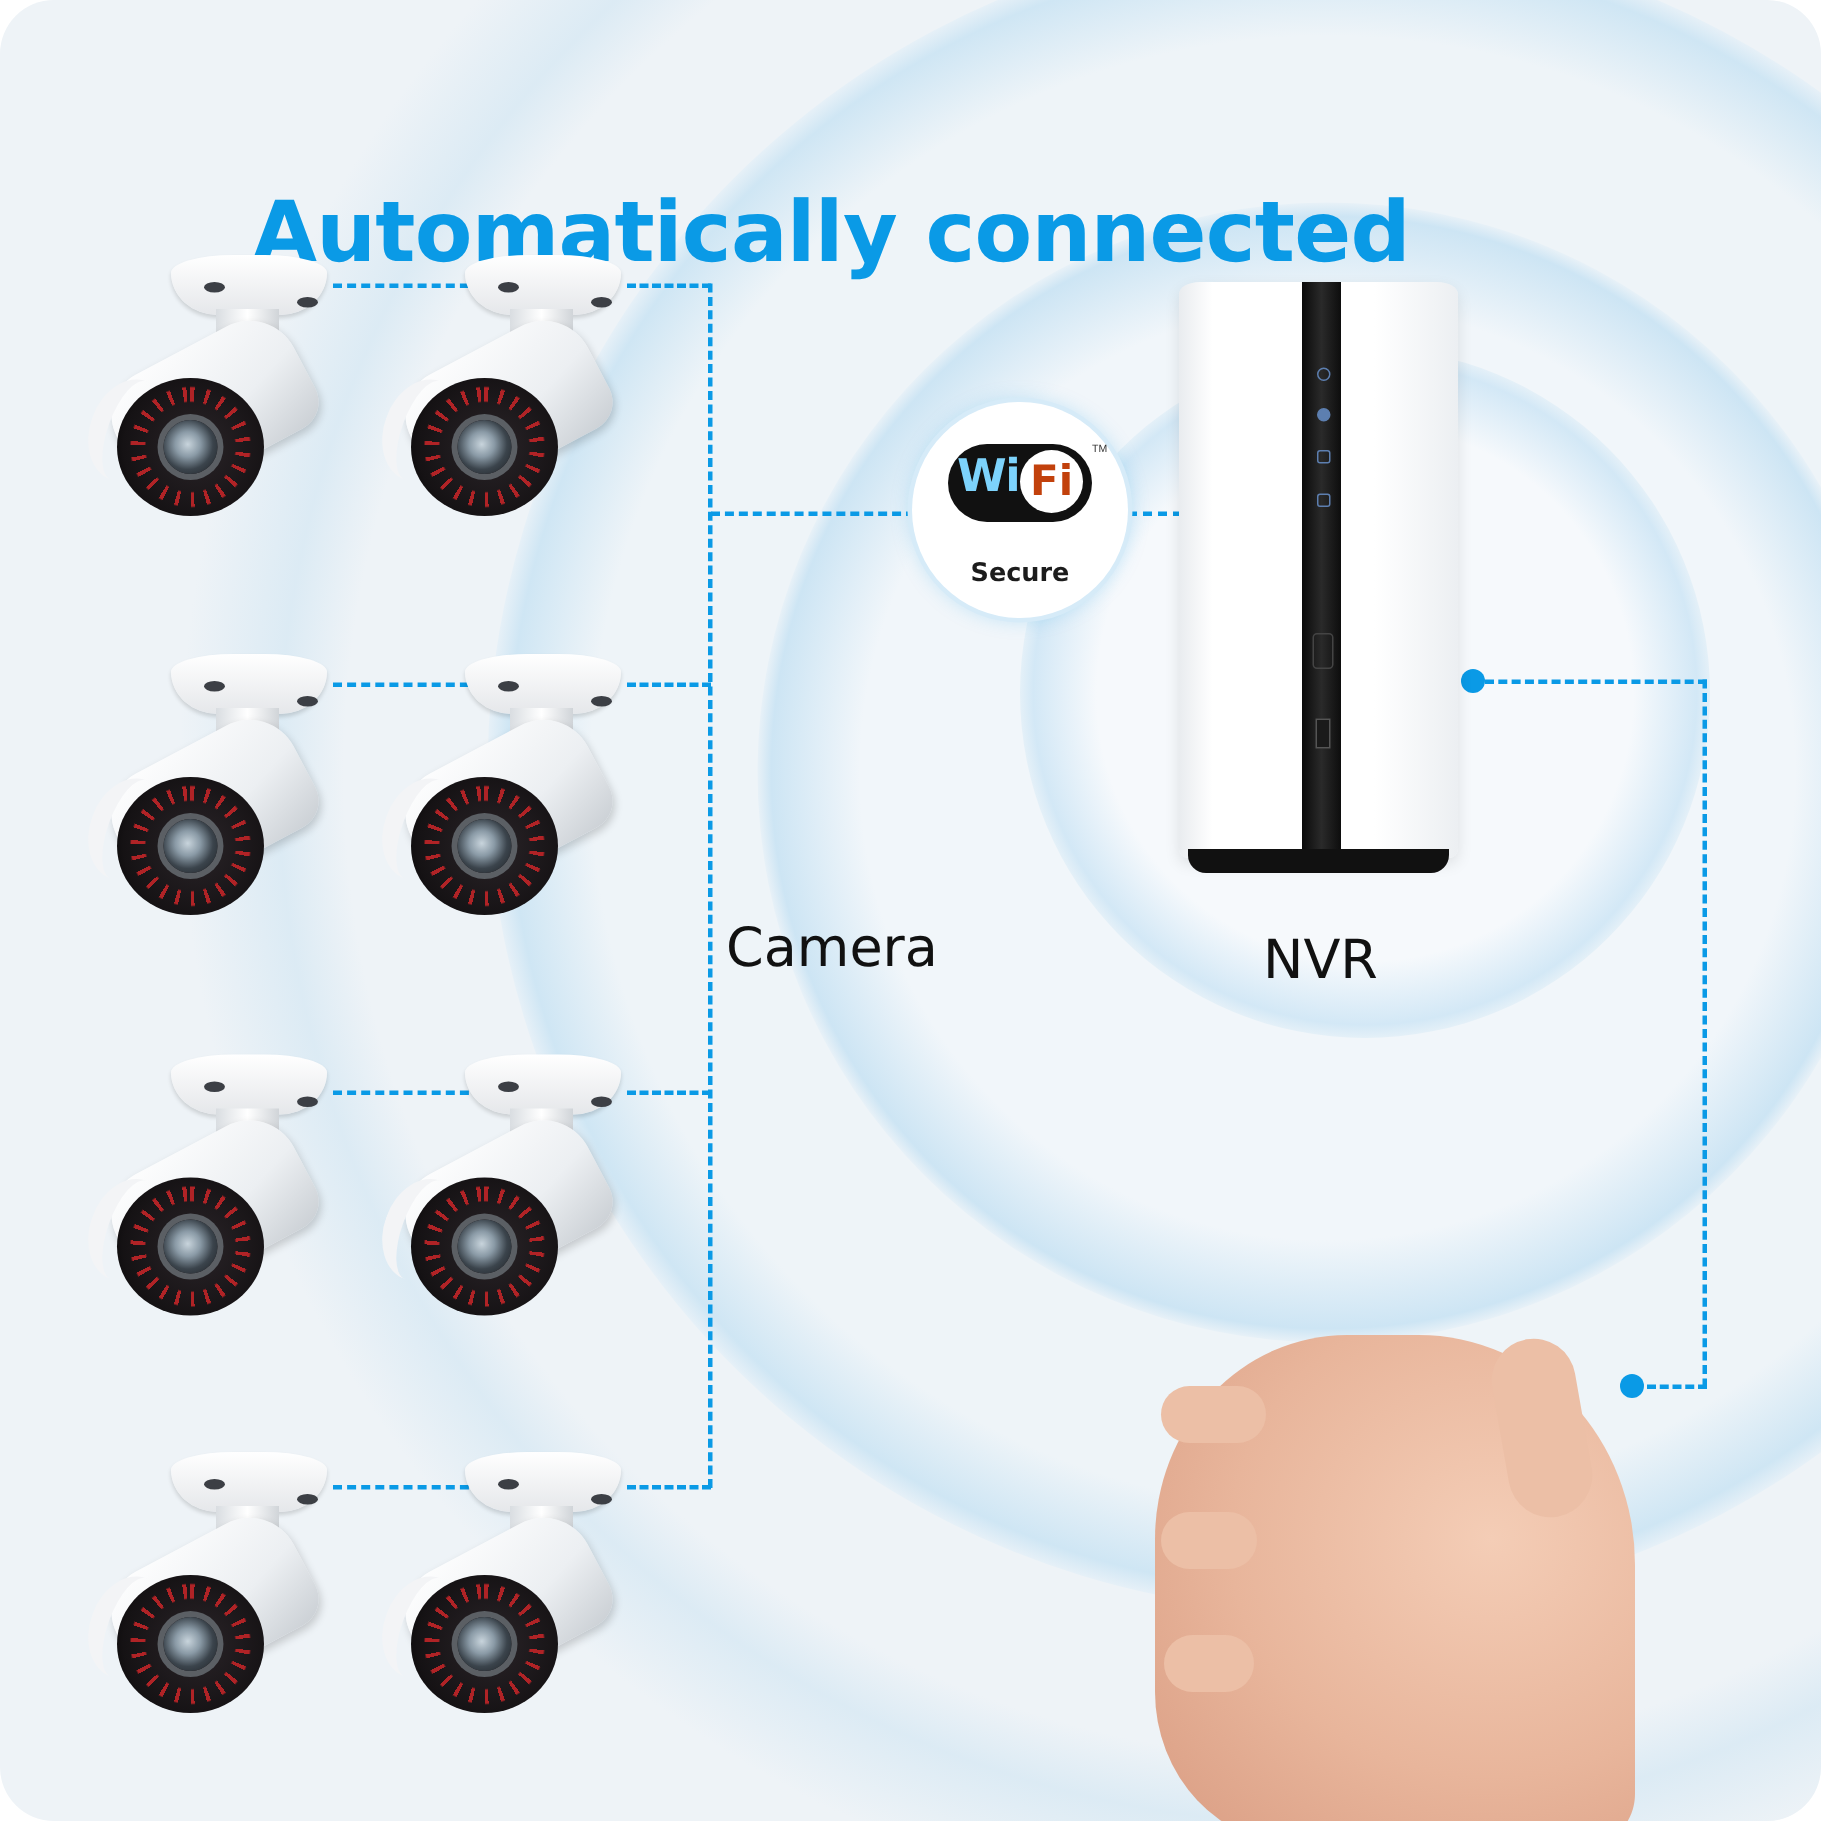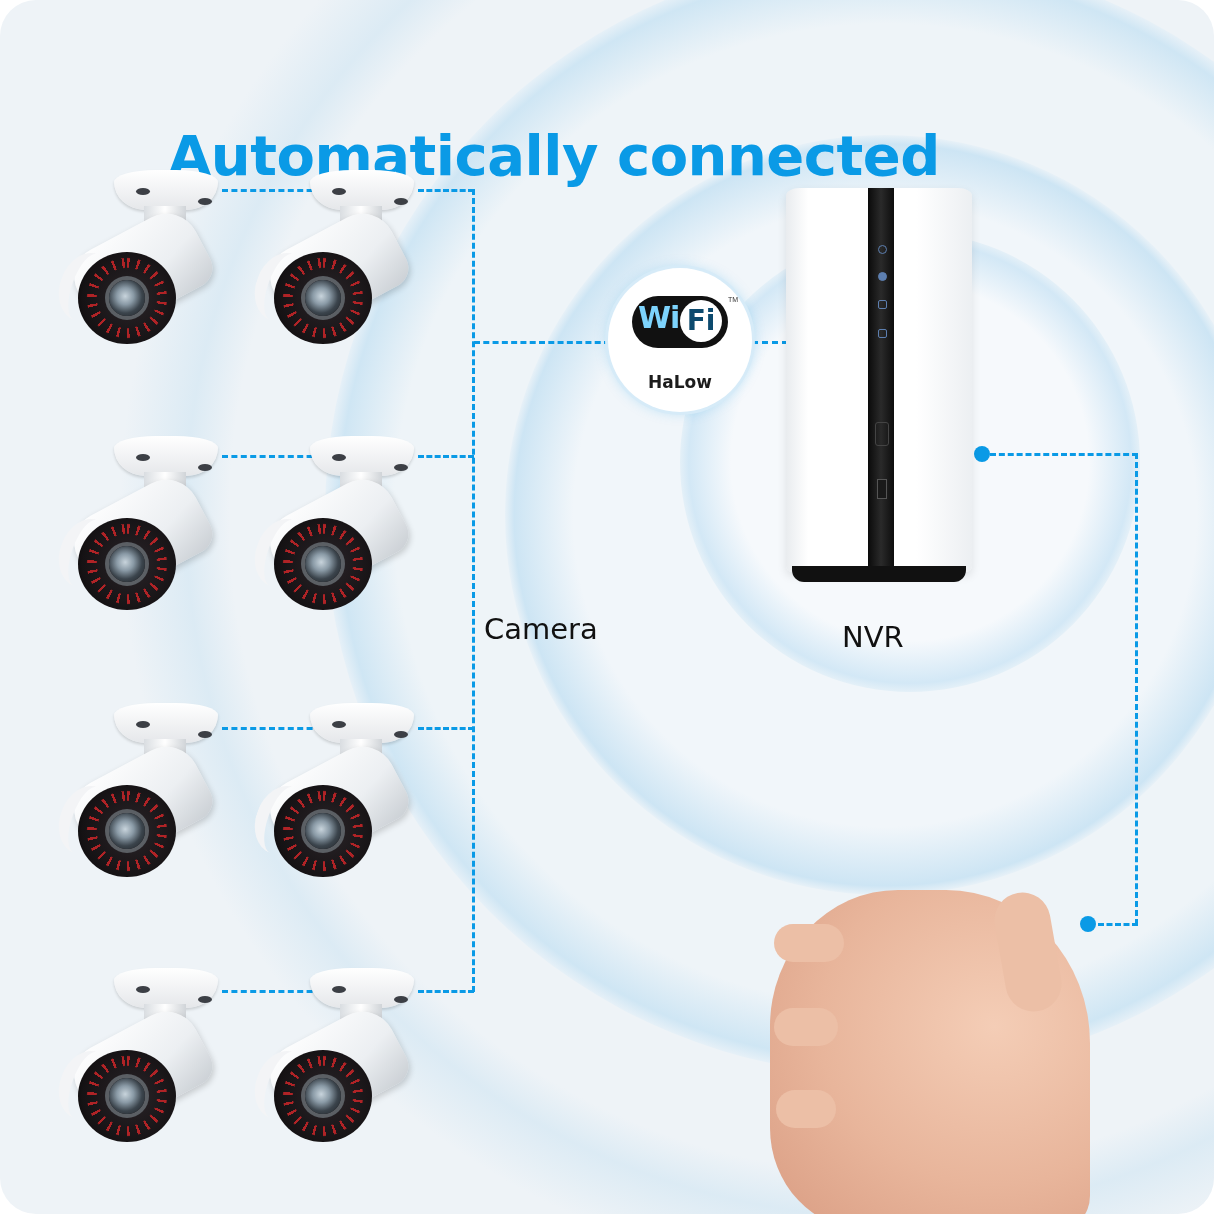--- a/index.html
+++ b/index.html
@@ -25,21 +25,21 @@
     background: radial-gradient(circle, #f6f9fc 55%, #d3e8f6 68%, #e6f1f8 71%); }
 
   .headline {
     position: absolute; color: #0a9ae6; font-weight: 700; letter-spacing: -0.5px;
     font-family: "DejaVu Sans", sans-serif;
     margin-top: 43px;
   }
   .headline.top { left: 168px; top: 80px; font-size: 56px; }
   .headline.app { left: 692px; top: 690px; font-size: 50px; }
 
-  .label { position: absolute; font-size: 29px; color: #111; font-family: "DejaVu Sans", sans-serif; }
+  .label { position: absolute; font-size: 36px; color: #111; font-family: "DejaVu Sans", sans-serif; }
 
   
   .dash-h { position: absolute; height: 0; border-top: 3px dashed #0a9ae6; }
   .dash-v { position: absolute; width: 0; border-left: 3px dashed #0a9ae6; }
   .dot { position: absolute; width: 16px; height: 16px; border-radius: 50%; background: #0a9ae6; }
 
   
   .camera { position: absolute; width: 165px; height: 175px; }
   .cam-mount { position: absolute; left: 58px; top: 0; width: 104px; height: 40px;
     background: linear-gradient(#ffffff, #e5e7ea); border-radius: 40% 40% 30% 30% / 30% 30% 70% 70%;
@@ -66,21 +66,21 @@
     border-left: 12px solid #f3f4f6; border-radius: 50% 0 0 50%; transform: rotate(20deg); }
 
   
   .wifi-badge { position: absolute; left: 608px; top: 268px; width: 144px; height: 144px; border-radius: 50%;
     background: #ffffff; box-shadow: 0 0 0 3px #d6ebf8, 0 0 14px rgba(10,154,230,0.25); }
   .wifi-cloud { position: absolute; left: 24px; top: 28px; width: 96px; height: 52px; background: #111;
     border-radius: 26px; }
   .wifi-wi { position: absolute; left: 6px; top: 4px; color: #7dd3fc; font-weight: 700; font-size: 30px;
     font-family: "DejaVu Sans", sans-serif; letter-spacing: -1px; }
   .wifi-fi { position: absolute; left: 48px; top: 4px; width: 42px; height: 42px; border-radius: 50%;
-    background: #fff; color: #0c4a6e; font-weight: 700; font-size: 28px; text-align: center; line-height: 42px;
+    background: #fff; color: #c2410c; font-weight: 700; font-size: 28px; text-align: center; line-height: 42px;
     font-family: "DejaVu Sans", sans-serif; }
   .wifi-tm { position: absolute; left: 120px; top: 28px; font-size: 7px; color: #333; }
   .wifi-halow { position: absolute; left: 0; right: 0; top: 104px; text-align: center; font-weight: 700; font-size: 17px;
     color: #1c1c1c; font-family: "DejaVu Sans", sans-serif; }
 
   
   .nvr { position: absolute; left: 786px; top: 188px; width: 186px; height: 394px; }
   .nvr-body { position: absolute; left: 0; top: 0; width: 186px; height: 384px;
     background: linear-gradient(90deg,#e9ecef 0%,#ffffff 12%,#ffffff 70%,#eceff2 100%);
     border-radius: 14px 14px 6px 6px / 8px 8px 6px 6px; box-shadow: 0 4px 10px rgba(0,0,0,0.10); }
@@ -238,21 +238,21 @@
   </div>
 
   <div class="label" style="left:484px;top:612px">Camera</div>
 
   <div class="wifi-badge">
     <div class="wifi-cloud">
       <span class="wifi-wi">Wi</span>
       <span class="wifi-fi">Fi</span>
     </div>
     <span class="wifi-tm">TM</span>
-    <div class="wifi-halow">HaLow</div>
+    <div class="wifi-halow">Secure</div>
   </div>
 
   <div class="nvr">
     <div class="nvr-body"></div>
     <div class="nvr-strip"></div>
     <div class="nvr-led" style="top:57px;border-radius:50%"></div>
     <div class="nvr-led" style="top:84px;border-radius:50%;background:#5d7fb0"></div>
     <div class="nvr-led" style="top:112px"></div>
     <div class="nvr-led" style="top:141px"></div>
     <div class="nvr-btn"></div>

